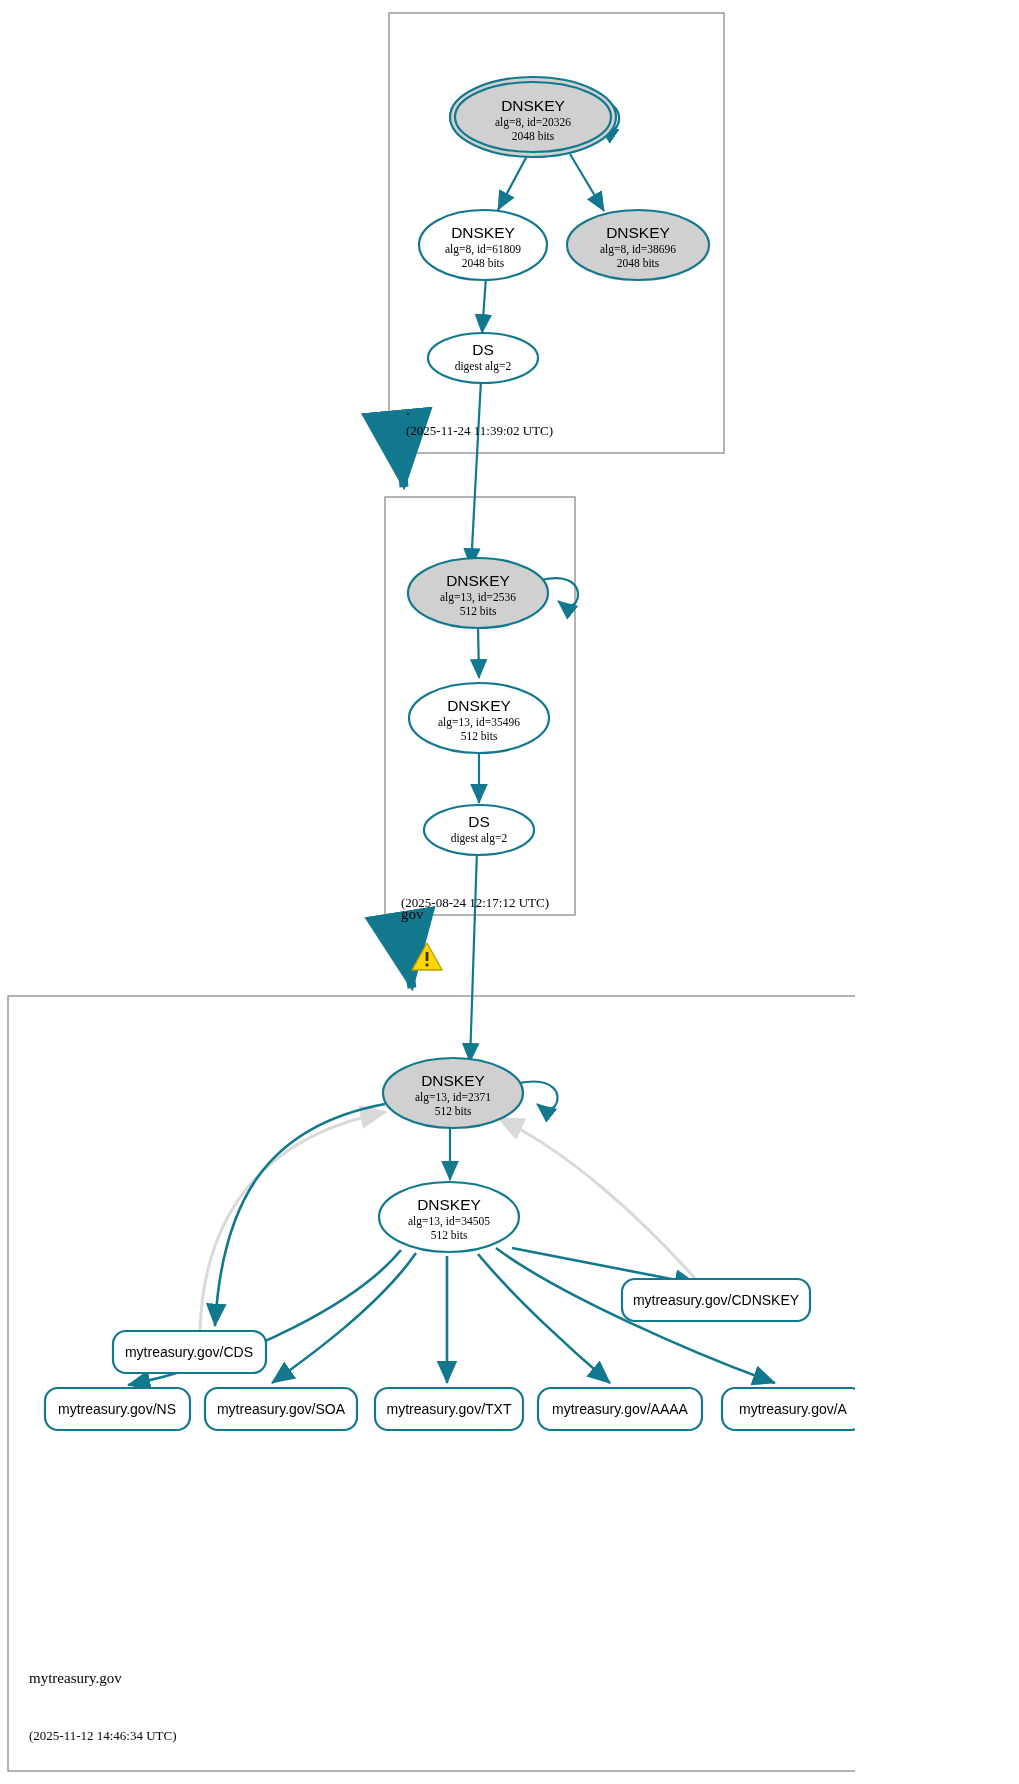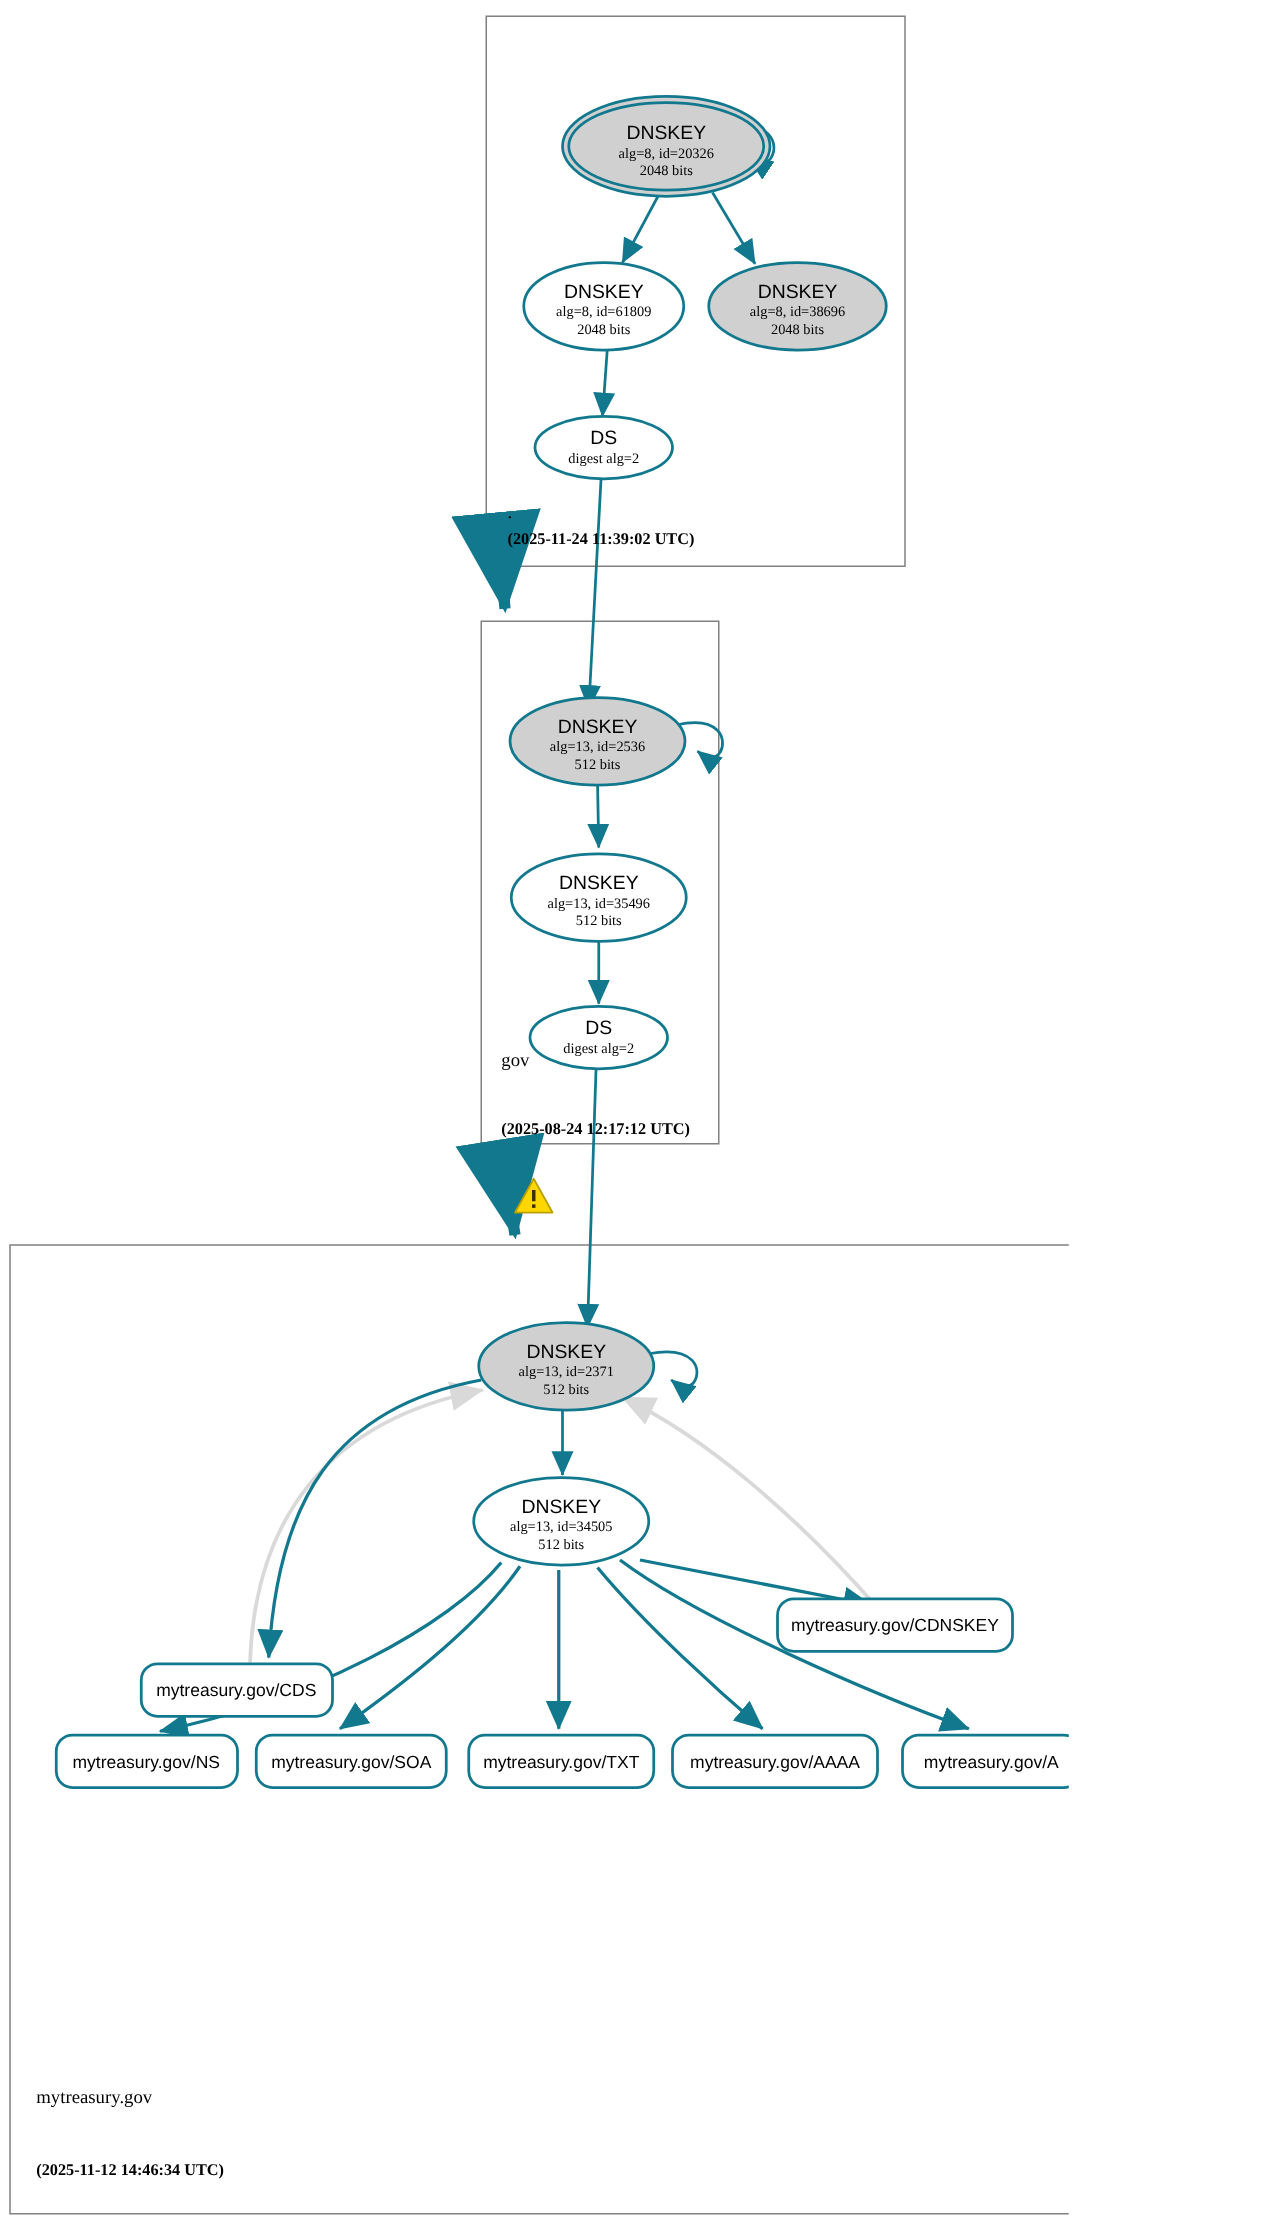--- a/index.html
+++ b/index.html
@@ -3,21 +3,21 @@
 <meta charset="utf-8">
 <title>DNSSEC Authentication Chain</title>
 <style>
   html,body{margin:0;padding:0;background:#ffffff;}
   body{font-family:"Liberation Sans",sans-serif;-webkit-font-smoothing:antialiased;}
   #stage{position:relative;width:855px;height:1784px;overflow:hidden;background:#fff;text-align:right;}
   svg.layer{position:absolute;left:0;top:0;width:1019px;height:1784px;}
 
   .zone-label{position:absolute;font-family:"Liberation Serif",serif;color:#000;white-space:nowrap;}
   .zone-name{font-size:15px;}
-  .zone-time{font-size:13px;font-weight:bold;}
+  .zone-time{font-size:13px;}
 
   .node-text{font-family:"Liberation Sans",sans-serif;fill:#000;text-anchor:middle;}
   .nt-title{font-size:15.5px;}
   .nt-sub{font-family:"Liberation Serif",serif;font-size:11.5px;}
   .rr-text{font-family:"Liberation Sans",sans-serif;font-size:14px;fill:#000;text-anchor:middle;}
 </style>
 </head>
 <body>
 
 <div id="stage">
@@ -172,19 +172,19 @@
     <g>
       <path d="M427,943 L442,970 L412,970 Z" fill="#ffd700" stroke="#b8a000" stroke-width="1.4" stroke-linejoin="round"></path>
       <rect x="425.6" y="952" width="2.8" height="9" fill="#3a3000"></rect>
       <rect x="425.6" y="963.5" width="2.8" height="2.8" fill="#3a3000"></rect>
     </g>
   </svg>
 
   <div class="zone-label zone-name" style="left:406px;top:402px;">.</div>
   <div class="zone-label zone-time" style="left:406px;top:423px;">(2025-11-24 11:39:02 UTC)</div>
 
-  <div class="zone-label zone-name" style="left:401px;top:841px;">gov</div>
+  <div class="zone-label zone-name" style="left:401px;top:906px;">gov</div>
   <div class="zone-label zone-time" style="left:401px;top:895px;">(2025-08-24 12:17:12 UTC)</div>
 
   <div class="zone-label zone-name" style="left:29px;top:1670px;">mytreasury.gov</div>
   <div class="zone-label zone-time" style="left:29px;top:1728px;">(2025-11-12 14:46:34 UTC)</div>
 
 </div>
 
 </body></html>

